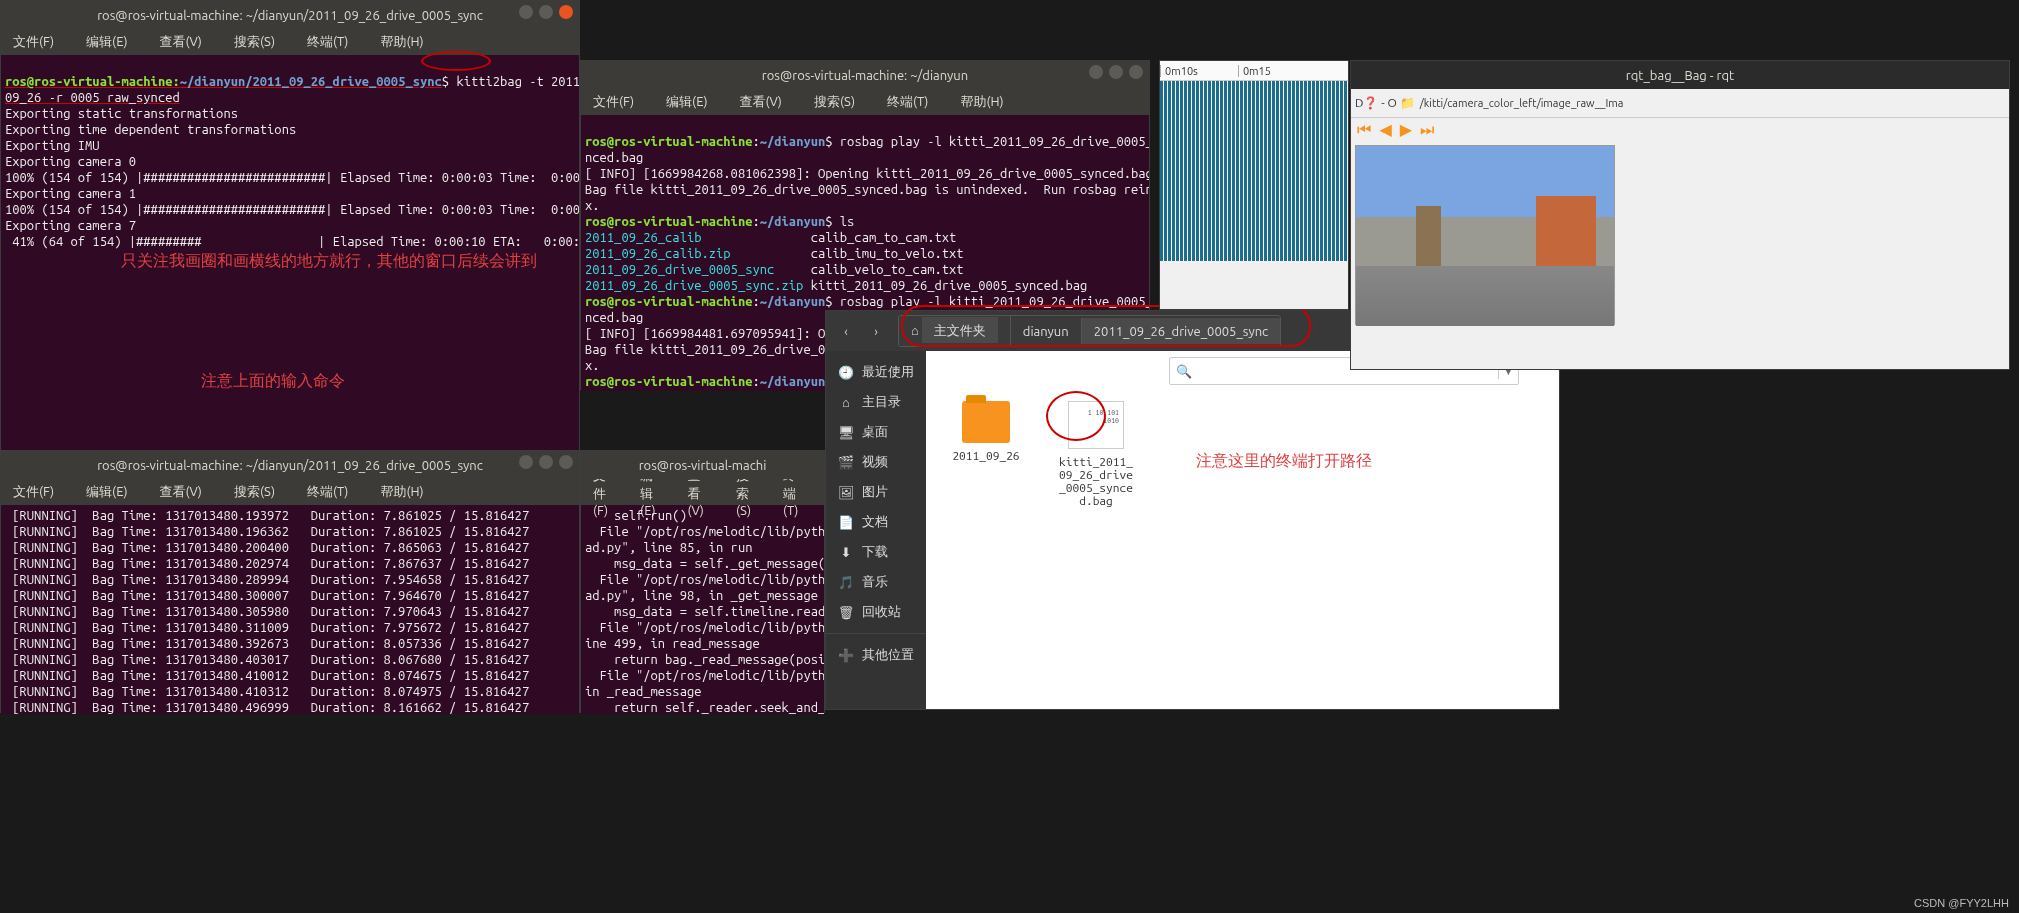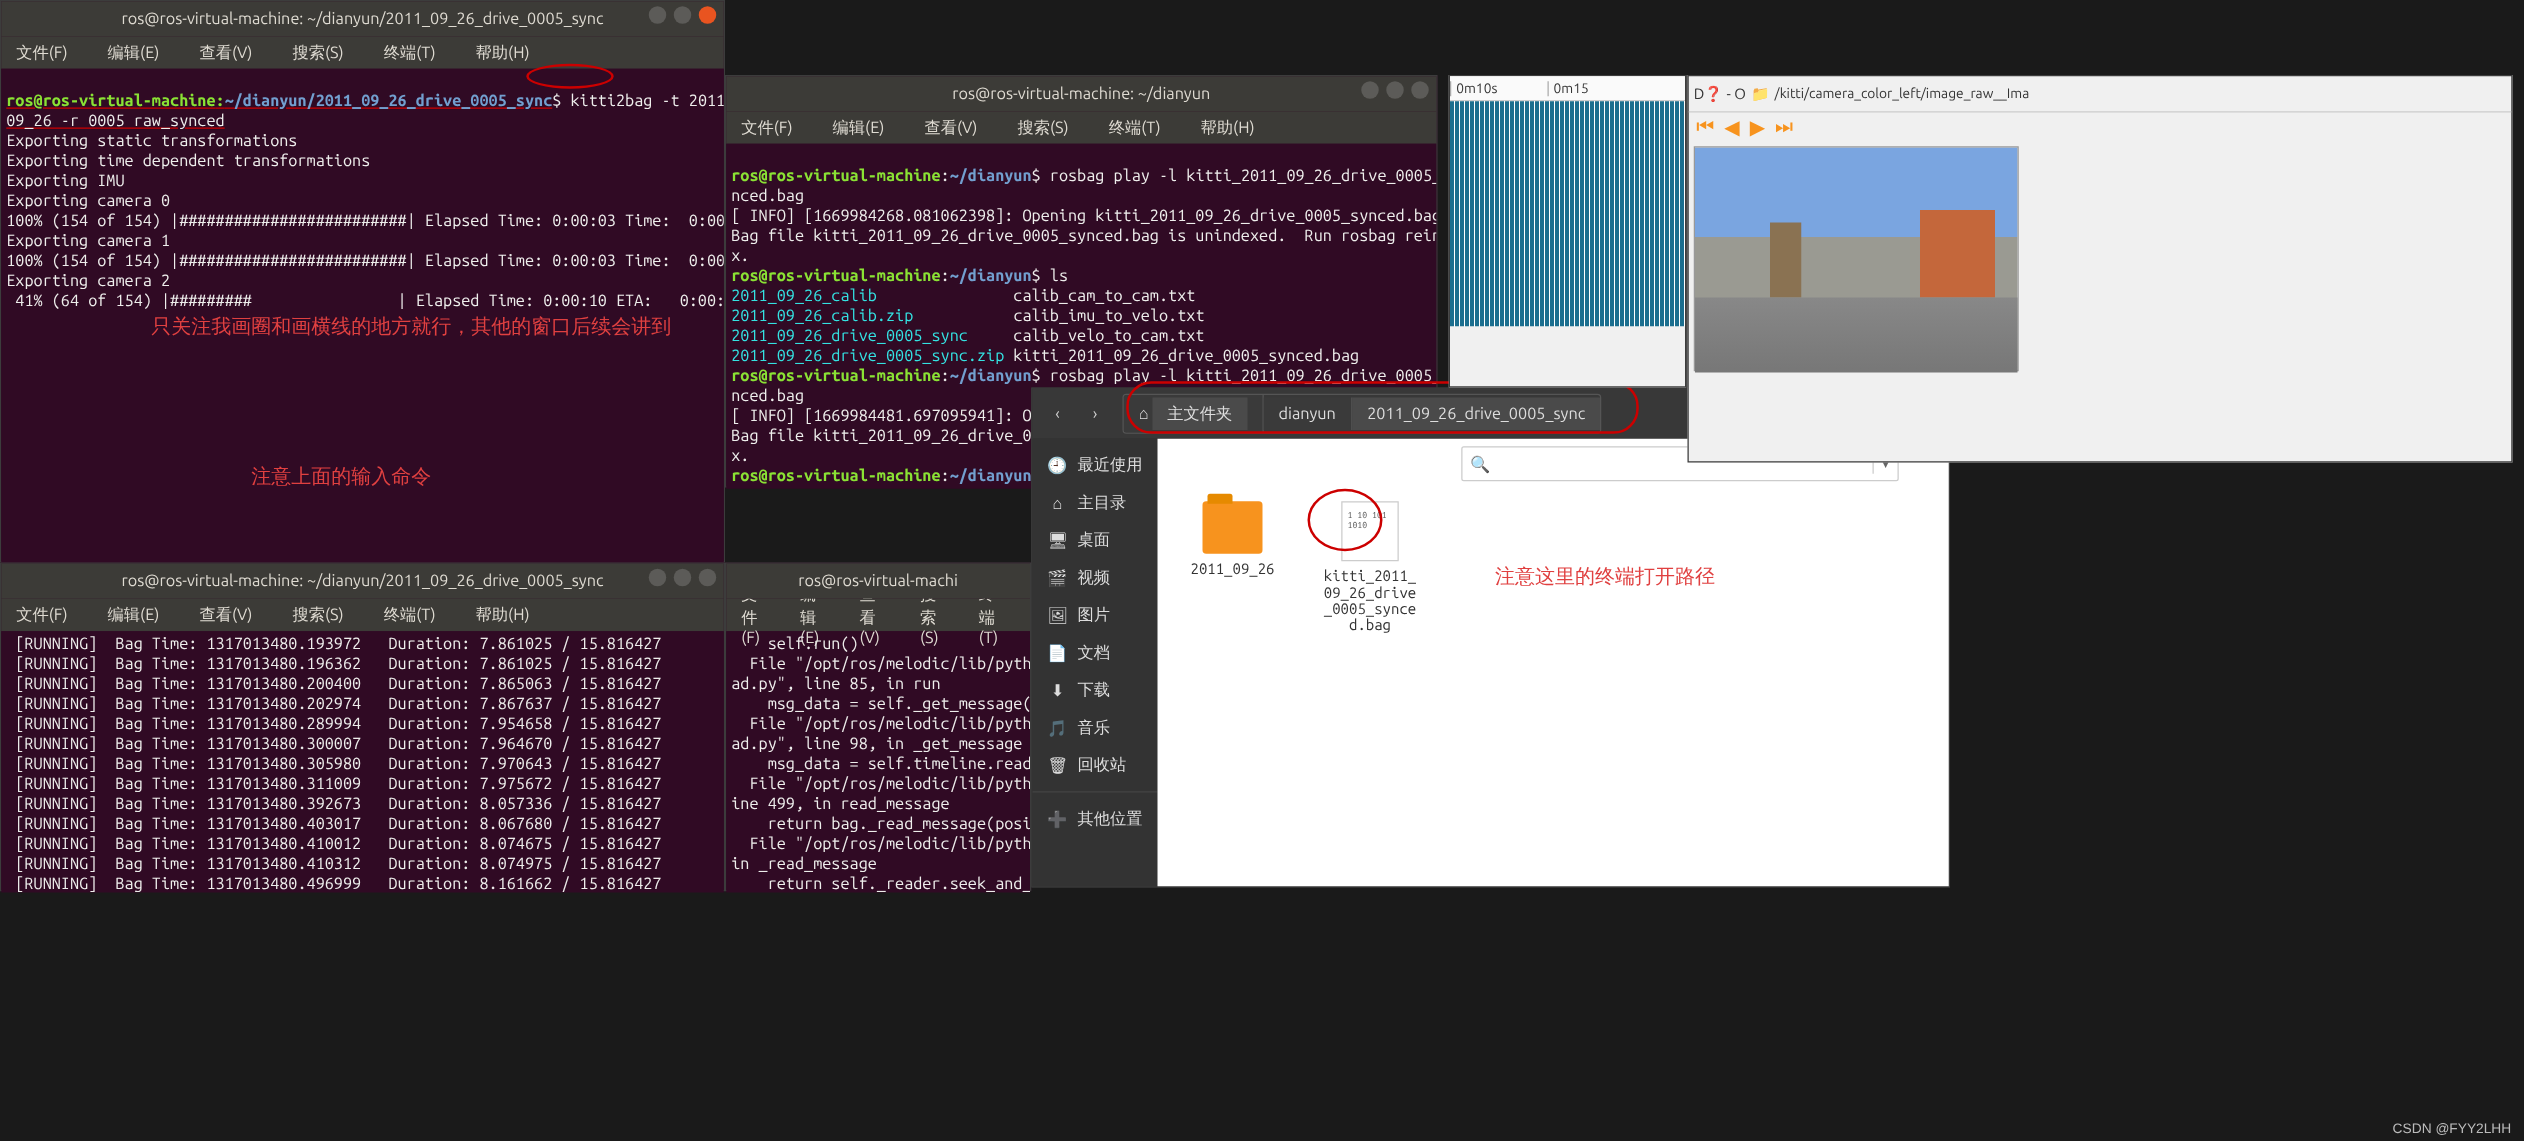--- a/index.html
+++ b/index.html
@@ -37,21 +37,21 @@
 .fm-sidebar .icon { width:16px; text-align:center; }
 .fm-content { flex:1; background:#fff; color:#333; position:relative; }
 .fm-search { position:absolute; top:6px; right:40px; width:350px; height:28px; border:1px solid #ccc; border-radius:2px; display:flex; align-items:center; }
 .fm-search .mag { width:28px; text-align:center; color:#888; }
 .fm-search .dd { width:20px; text-align:center; color:#666; border-left:1px solid #ccc; }
 .icons-area { padding:50px 20px; display:flex; gap:30px; }
 .file-icon { width:80px; text-align:center; font-size:12px; color:#333; }
 .folder-visual { width:48px; height:42px; margin:0 auto 6px auto; background:#f7aелење; position:relative; }
 .folder-visual::before { content:""; position:absolute; top:-6px; left:4px; width:20px; height:8px; background:#e68a00; border-radius:2px 2px 0 0; }
 .folder-visual { background:#f7931e; border-radius:3px; }
-.file-visual { width:46px; height:48px; margin:0 auto 6px auto; border:1px solid #ccc; background:#fff; padding:6px 4px; font-size:7px; color:#555; text-align:left; line-height:8px; }
+.file-visual { width:56px; height:48px; margin:0 auto 6px auto; border:1px solid #ccc; background:#fff; padding:6px 4px; font-size:7px; color:#555; text-align:right; line-height:8px; }
 
 
 .rqt { background:#f0f0f0; color:#333; font-family:Ubuntu,Arial,sans-serif; font-size:12px; }
 .rqt-toolbar { height:29px; display:flex; align-items:center; gap:4px; padding:0 4px; border-bottom:1px solid #ccc; }
 .rqt-timeline { height:20px; display:flex; align-items:center; font-size:11px; color:#333; background:#fafafa; border-bottom:1px solid #ccc; }
 .rqt-timeline .tick { padding:0 40px 0 4px; border-left:1px solid #aaa; }
 .rqt-stripes { height:180px; background:repeating-linear-gradient(90deg,#1b6e8e 0 3px,#fff 3px 4px); }
 .rqt-image { width:260px; height:180px; background:linear-gradient(#7aa5e0 40%,#9a9a92 40%); position:relative; margin:4px; border:1px solid #999; }
 .rqt-play { display:flex; gap:8px; padding:2px 6px; color:#f7931e; font-size:16px; }
 
@@ -81,21 +81,21 @@
   <div class="term-body" style="height:396px;">
 <span class="user underline-red">ros@ros-virtual-machine</span><span class="host underline-red">:</span><span class="path underline-red">~/dianyun/2011_09_26_drive_0005_sync</span><span>$ kitti2bag -t 2011_</span>
 <span style="text-decoration:underline;text-decoration-color:#c00;">09_26 -r 0005 raw_synced</span>
 <span>Exporting static transformations</span>
 <span>Exporting time dependent transformations</span>
 <span>Exporting IMU</span>
 <span>Exporting camera 0</span>
 <span>100% (154 of 154) |#########################| Elapsed Time: 0:00:03 Time:  0:00:03</span>
 <span>Exporting camera 1</span>
 <span>100% (154 of 154) |#########################| Elapsed Time: 0:00:03 Time:  0:00:03</span>
-<span>Exporting camera 2</span>
+<span>Exporting camera 7</span>
 <span> 41% (64 of 154) |#########                | Elapsed Time: 0:00:10 ETA:   0:00:55</span>
   </div>
   <div class="annotation" style="left:120px;top:250px;">只关注我画圈和画横线的地方就行，其他的窗口后续会讲到</div>
   <div class="annotation" style="left:200px;top:370px;">注意上面的输入命令</div>
   <div class="circle-ann" style="left:420px;top:50px;width:70px;height:20px;"></div>
 </div>
 
 <div class="window" style="left:580px;top:60px;width:570px;height:330px;">
   <div class="titlebar">
     <span>ros@ros-virtual-machine: ~/dianyun</span>
@@ -293,20 +293,23 @@
 
 <div class="window rqt" style="left:1159px;top:60px;width:190px;height:250px;">
   <div class="rqt-timeline">
     <span class="tick">0m10s</span>
     <span class="tick">0m15</span>
   </div>
   <div class="rqt-stripes"></div>
 </div>
 
 <div class="window rqt" style="left:1350px;top:60px;width:660px;height:310px;">
+  <div class="titlebar titlebar-dark">
+    <span>rqt_bag__Bag - rqt</span>
+  </div>
   <div class="rqt-toolbar">
     <span>D❓  -  O</span>
     <span class="folder-ico">📁</span>
     <span style="font-size:11px;">/kitti/camera_color_left/image_raw__Ima</span>
   </div>
   <div style="display:flex;">
     <div style="flex:1;">
       <div class="rqt-play">
         <span>⏮</span>
         <span>◀</span>

